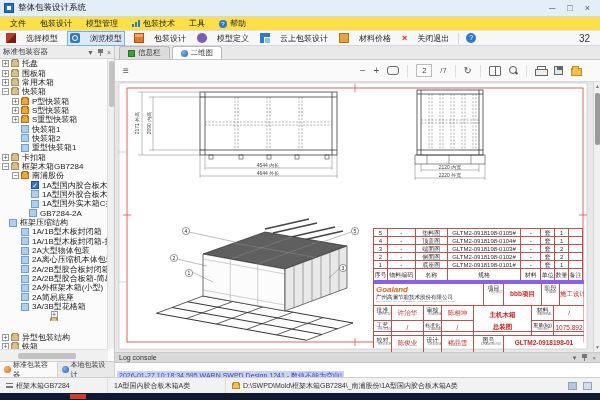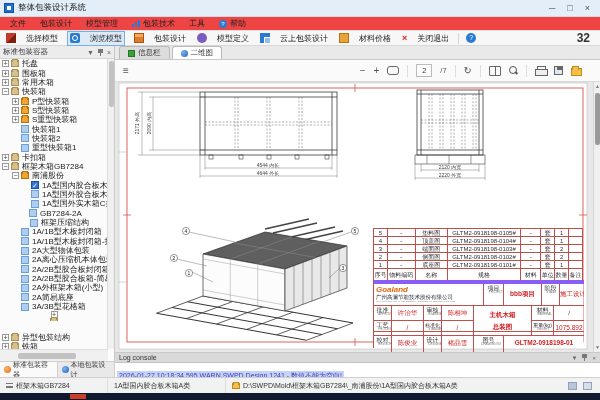--- a/index.html
+++ b/index.html
@@ -8,21 +8,21 @@
 
   
   .titlebar { left:0; top:0; width:600px; height:17px; background:#e4eef9; border-bottom:1px solid #cdd9e6; display:flex; align-items:center; padding:0 4px; }
   .appicon { width:10px; height:10px; background:#1d6fd6; border:1px solid #135099; margin-right:4px; position:relative; }
   .appicon::after{ content:""; position:absolute; left:2px; top:2px; width:4px; height:4px; background:#fff; }
   .titletext { font-size:8.5px; color:#222; }
   .winbtns { margin-left:auto; display:flex; gap:12px; padding-right:6px; color:#555; font-size:9px; }
   .winbtns span { cursor:default; }
 
   
-  .menubar { left:0; top:17px; width:600px; height:14px; background:#ef4444; border-bottom:1px solid #e0e0e0; display:flex; align-items:center; gap:14px; padding:0 10px; font-size:8px; color:#222; }
+  .menubar { left:0; top:17px; width:600px; height:14px; background:#fde047; border-bottom:1px solid #e0e0e0; display:flex; align-items:center; gap:14px; padding:0 10px; font-size:8px; color:#222; }
   .menuitem { display:flex; align-items:center; gap:3px; }
   .mi-bars { width:8px; height:7px; display:flex; align-items:flex-end; gap:1px; }
   .mi-bars i { width:2px; background:#2a7ad4; display:block; }
   .qicon { width:8px; height:8px; border-radius:50%; background:#2a7ad4; color:#fff; font-size:6px; line-height:8px; text-align:center; }
 
   
   .toolbar { left:0; top:31px; width:600px; height:15px; background:#f7f7f7; border-bottom:1px solid #d8d8d8; display:flex; align-items:center; gap:7px; padding:0 4px; font-size:8px; color:#222; }
   .titem { display:flex; align-items:center; gap:10px; padding:1px 2px; }
   .titem.hl { background:#dceaf8; border:1px solid #7ab0e0; }
   .tico10 { width:10px; height:10px; display:inline-block; position:relative; }
@@ -30,21 +30,21 @@
   .ic-browse { background:#2a7ad4; border-radius:2px; }
   .ic-browse::after { content:""; position:absolute; left:2px; top:2px; width:4px; height:4px; border:1px solid #fff; border-radius:50%; }
   .ic-pack { background:#e07b2a; border:1px solid #a85314; }
   .ic-pack::after { content:""; position:absolute; left:0; top:0; width:100%; height:3px; background:#f2a85e; }
   .ic-model { background:#7a5bbf; border-radius:50%; }
   .ic-cloud { background:#2a7ad4; }
   .ic-cloud::after { content:""; position:absolute; right:-1px; bottom:-1px; width:5px; height:5px; background:#8fc1ee; border:1px solid #fff; }
   .ic-price { background:#e8a33d; border:1px solid #b07415; }
   .xred { color:#d22; font-weight:bold; font-size:9px; }
   .tsep { width:1px; height:11px; background:#d5d5d5; }
-  .tb-count { margin-left:auto; padding-right:6px; font-size:12px; color:#333;font-weight:bold; }
+  .tb-count { margin-left:auto; padding-right:6px; font-size:10px; color:#333; }
 
   
   .sidebar { left:0; top:46px; width:115px; height:331px; background:#fbfbfb; border-right:1px solid #c9c9c9; }
   .sb-header { position:absolute; left:0; top:0; width:100%; height:13px; background:#ececec; border-bottom:1px solid #d5d5d5; display:flex; align-items:center; font-size:7.5px; color:#333; padding:0 3px; }
   .sb-hicons { margin-left:auto; display:flex; gap:4px; color:#666; font-size:7px; align-items:center; }
   .pinicon { width:5px; height:7px; position:relative; }
   .pinicon::before { content:""; position:absolute; left:0; top:0; width:5px; height:4px; background:#777; }
   .pinicon::after { content:""; position:absolute; left:2px; top:4px; width:1px; height:3px; background:#777; }
   .sb-tree { position:absolute; left:0; top:13px; width:108px; height:290px; overflow:hidden; }
   .trow { height:9.35px; display:flex; align-items:center; white-space:nowrap; overflow:hidden; }
@@ -301,21 +301,21 @@
       <div class="trow" style="padding-left: 22px;">
         <span class="expsp"></span>
         <span class="tico leaf"></span>
         <span class="tlabel">1A型国外实木箱C类</span>
       </div>
       <div class="trow" style="padding-left: 20px;">
         <span class="expsp"></span>
         <span class="tico leaf"></span>
         <span class="tlabel">GB7284-2A</span>
       </div>
-      <div class="trow" style="padding-left: 21px;">
+      <div class="trow" style="padding-left: 0;">
         <span class="expsp"></span>
         <span class="tico leaf"></span>
         <span class="tlabel">框架压缩结构</span>
       </div>
       <div class="trow" style="padding-left: 12px;">
         <span class="expsp"></span>
         <span class="tico leaf"></span>
         <span class="tlabel">1A/1B型木板封闭箱</span>
       </div>
       <div class="trow" style="padding-left: 12px;">

